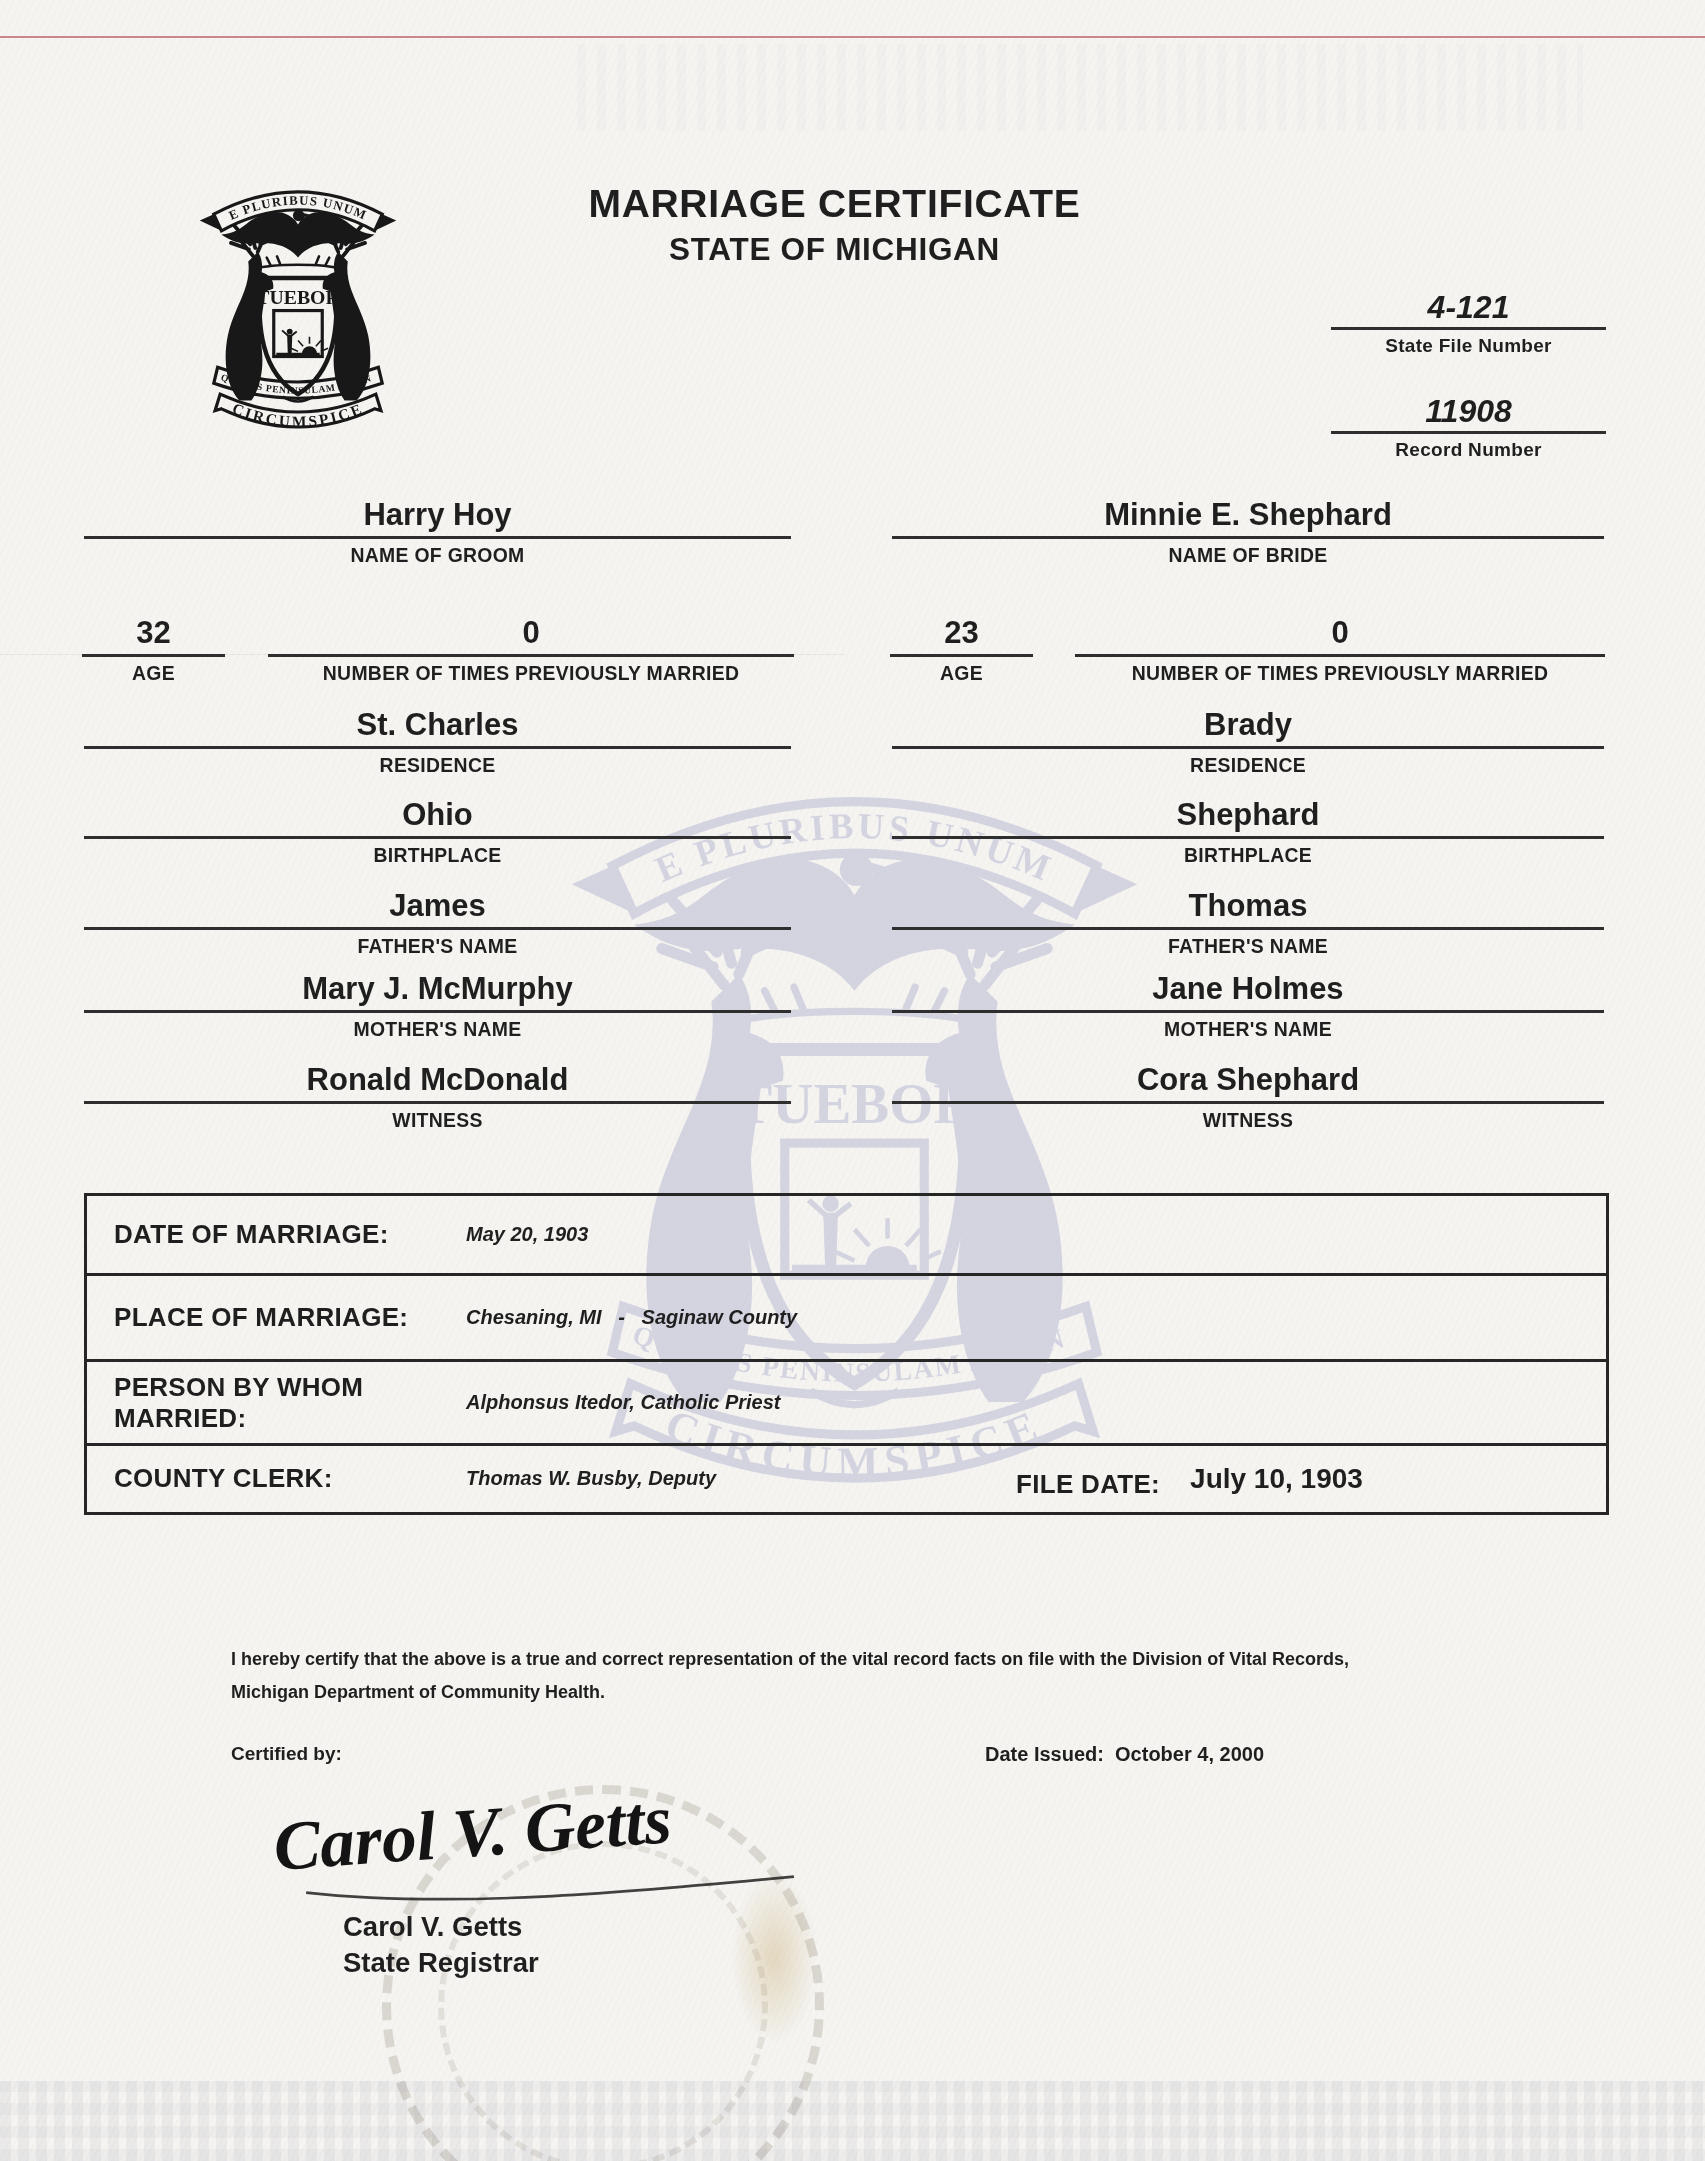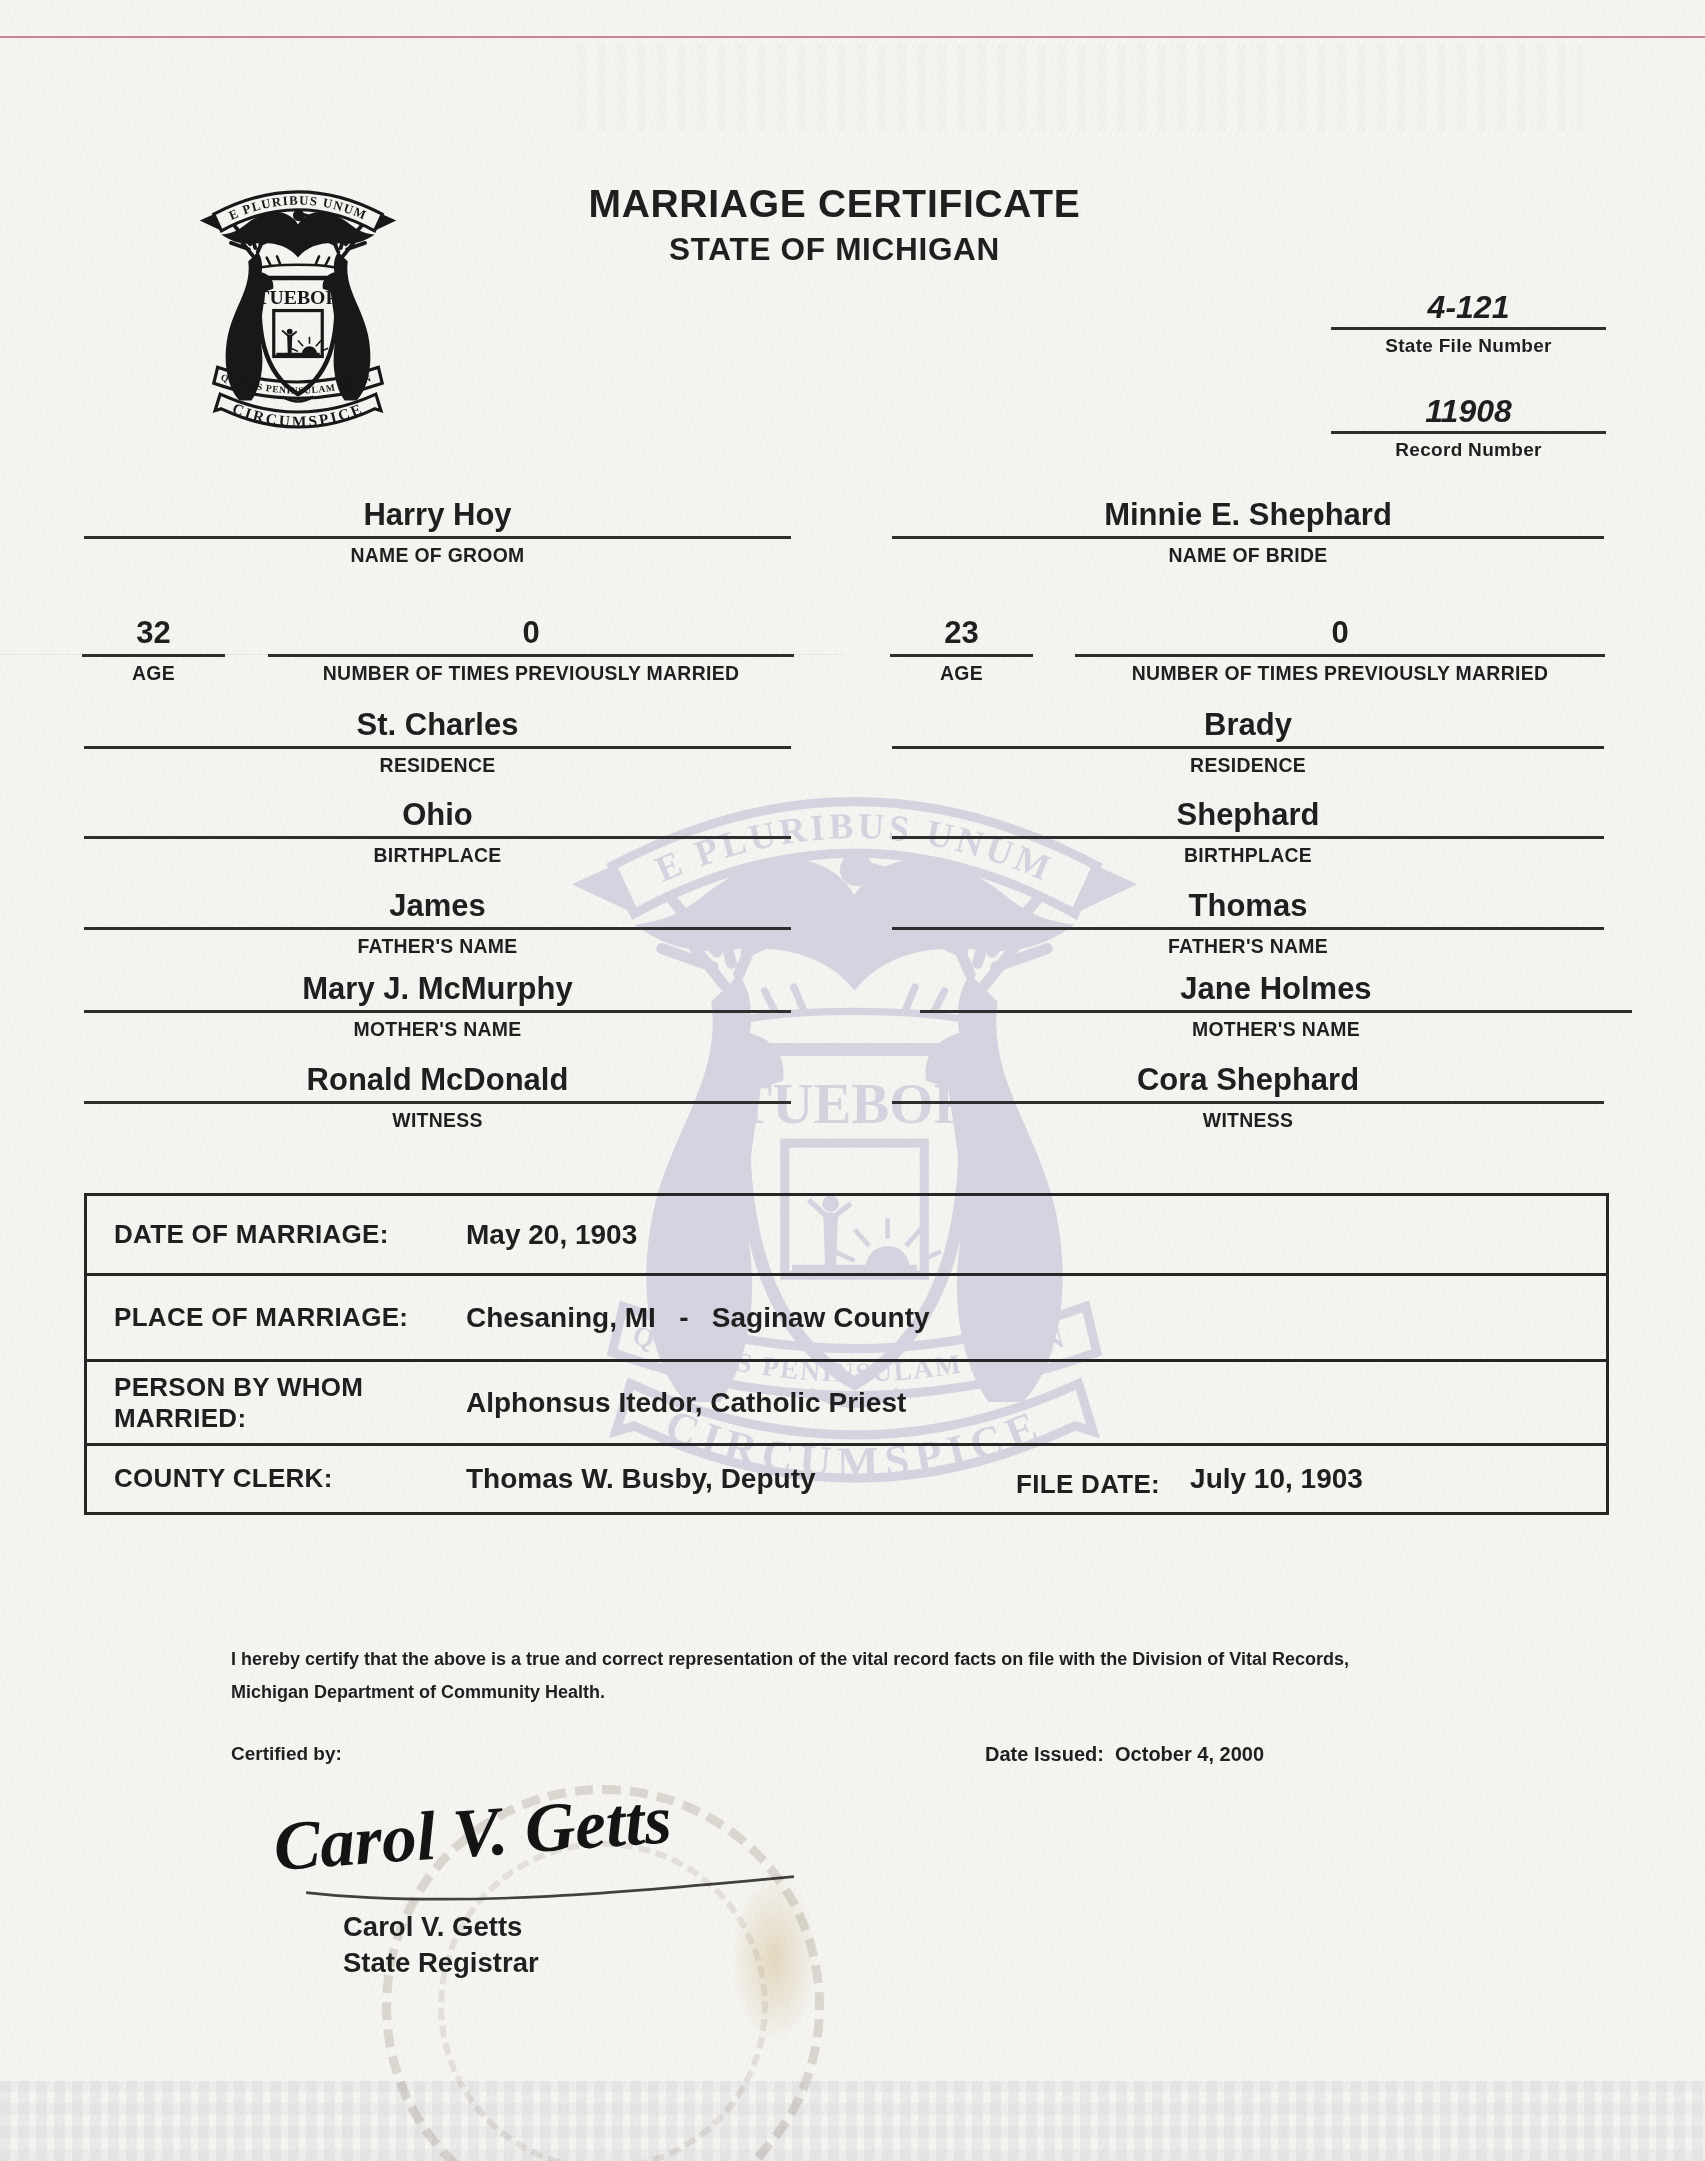--- a/index.html
+++ b/index.html
@@ -44,21 +44,21 @@
   
   .numfield .value{font-size:32px;line-height:39px;font-style:italic;}
   
   .detail-box{
     position:absolute;left:84px;top:1193px;width:1525px;height:322px;
     border:3.4px solid #262626;box-sizing:border-box;background:transparent;
   }
   .detail-row{display:flex;align-items:center;box-sizing:border-box;border-bottom:3.4px solid #262626;}
   .detail-row:last-child{border-bottom:none;}
   .detail-row .dlabel{margin-left:27px;width:352px;font-size:26px;font-weight:700;letter-spacing:0.3px;flex:none;}
-  .detail-row .dval{font-size:28px;font-weight:700;white-space:pre;}
+  .detail-row .dval{font-size:20px;font-weight:700;white-space:pre;font-style:italic;}
   .detail-row .fdlabel{font-size:26px;font-weight:700;margin-left:40px;flex:none;letter-spacing:0.3px;margin-top:12px;}
   .detail-row .fdval{font-size:28px;font-weight:700;margin-left:30px;white-space:pre;}
   
   .cert-statement{position:absolute;left:231px;top:1643px;width:1193px;font-size:18px;font-weight:700;line-height:33px;}
   .cert-row{position:absolute;left:231px;top:1743px;width:1274px;}
   .certified-by{font-size:19px;font-weight:700;display:inline-block;}
   .date-issued{position:absolute;left:754px;top:0;font-size:20px;font-weight:700;white-space:pre;}
   .signature{position:absolute;left:265px;top:1775px;}
   .registrar{position:absolute;left:343px;top:1909px;font-size:27.5px;font-weight:700;line-height:36px;}
   
@@ -234,21 +234,21 @@
       <div class="value">Thomas</div>
       <div class="rule"></div>
       <div class="label">FATHER'S NAME</div>
     </div>
 
     <div class="field" style="left:84px;top:967px;width:707px;">
       <div class="value">Mary J. McMurphy</div>
       <div class="rule"></div>
       <div class="label">MOTHER'S NAME</div>
     </div>
-    <div class="field" style="left:920px;top:967px;width:712px;">
+    <div class="field" style="left:892px;top:967px;width:712px;">
       <div class="value">Jane Holmes</div>
       <div class="rule"></div>
       <div class="label">MOTHER'S NAME</div>
     </div>
 
     <div class="field" style="left:84px;top:1058px;width:707px;">
       <div class="value">Ronald McDonald</div>
       <div class="rule"></div>
       <div class="label">WITNESS</div>
     </div>

